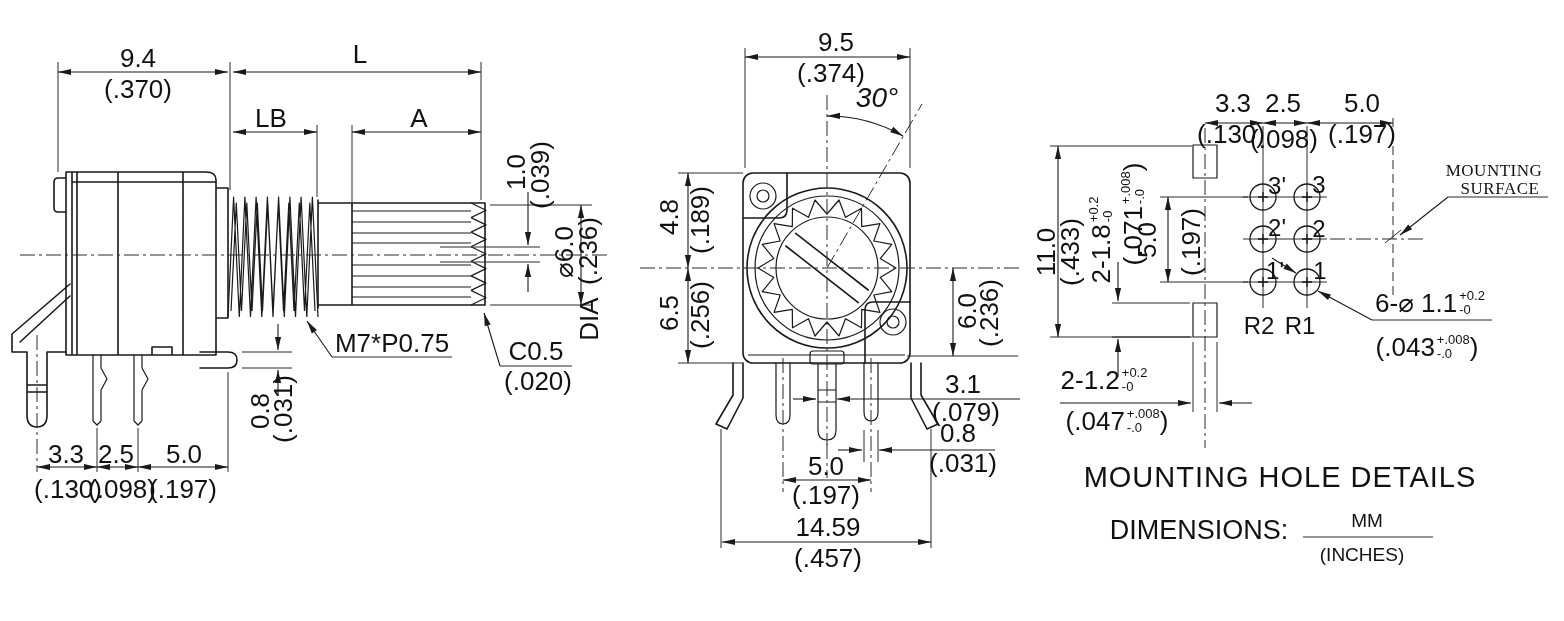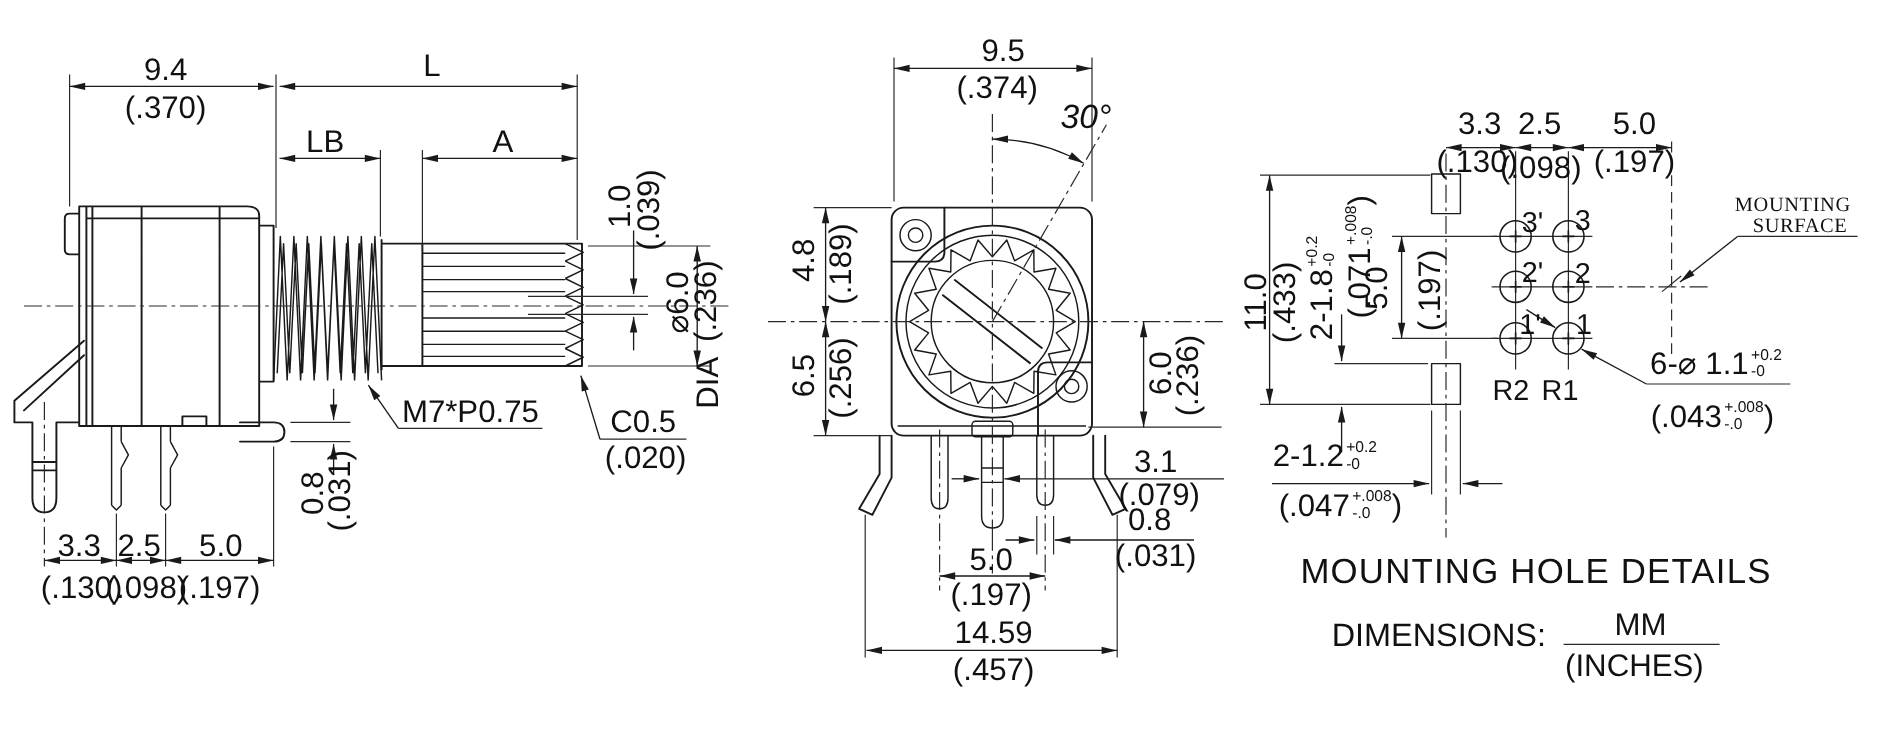--- a/index.html
+++ b/index.html
@@ -14,25 +14,25 @@
   .dime{fill:none;stroke:#1a1a1a;stroke-width:1.1px;marker-end:url(#arr);}
   .cl{fill:none;stroke:#2a2a2a;stroke-width:1px;stroke-dasharray:15 4 3 4;}
   .dsh{fill:none;stroke:#2a2a2a;stroke-width:1px;stroke-dasharray:9 5;}
   .lb{position:absolute;transform:translate(-50%,-50%);font-size:26px;line-height:1;
       white-space:nowrap;color:#111;}
   .rot{transform:translate(-50%,-50%) rotate(-90deg);}
   .tol{display:flex;align-items:center;}
   .stk{display:inline-flex;flex-direction:column;font-size:13px;line-height:1.1;
        margin-left:2px;text-align:left;font-style:normal;}
   .stk i{font-style:normal;}
-  .ital{font-style:italic;font-size:28px;margin-left:28px;}
+  .ital{font-style:italic;font-size:28px;}
   .f29{font-size:29px;letter-spacing:1px;}
   .f27{font-size:27px;}
   .f24{font-size:24px;}
-  .f23{font-size:26px;}
+  .f23{font-size:19px;}
   .f17{font-size:17px;letter-spacing:.5px;font-family:Liberation Serif, serif;}
 </style>
 </head>
 <body>
 
 <div class="stage">
 
 <svg width="1564" height="621" viewBox="0 0 1564 621">
   <defs>
     <marker id="arr" viewBox="0 0 14 8" markerWidth="14" markerHeight="8" refX="13.5" refY="4" orient="auto-start-reverse" markerUnits="userSpaceOnUse">

